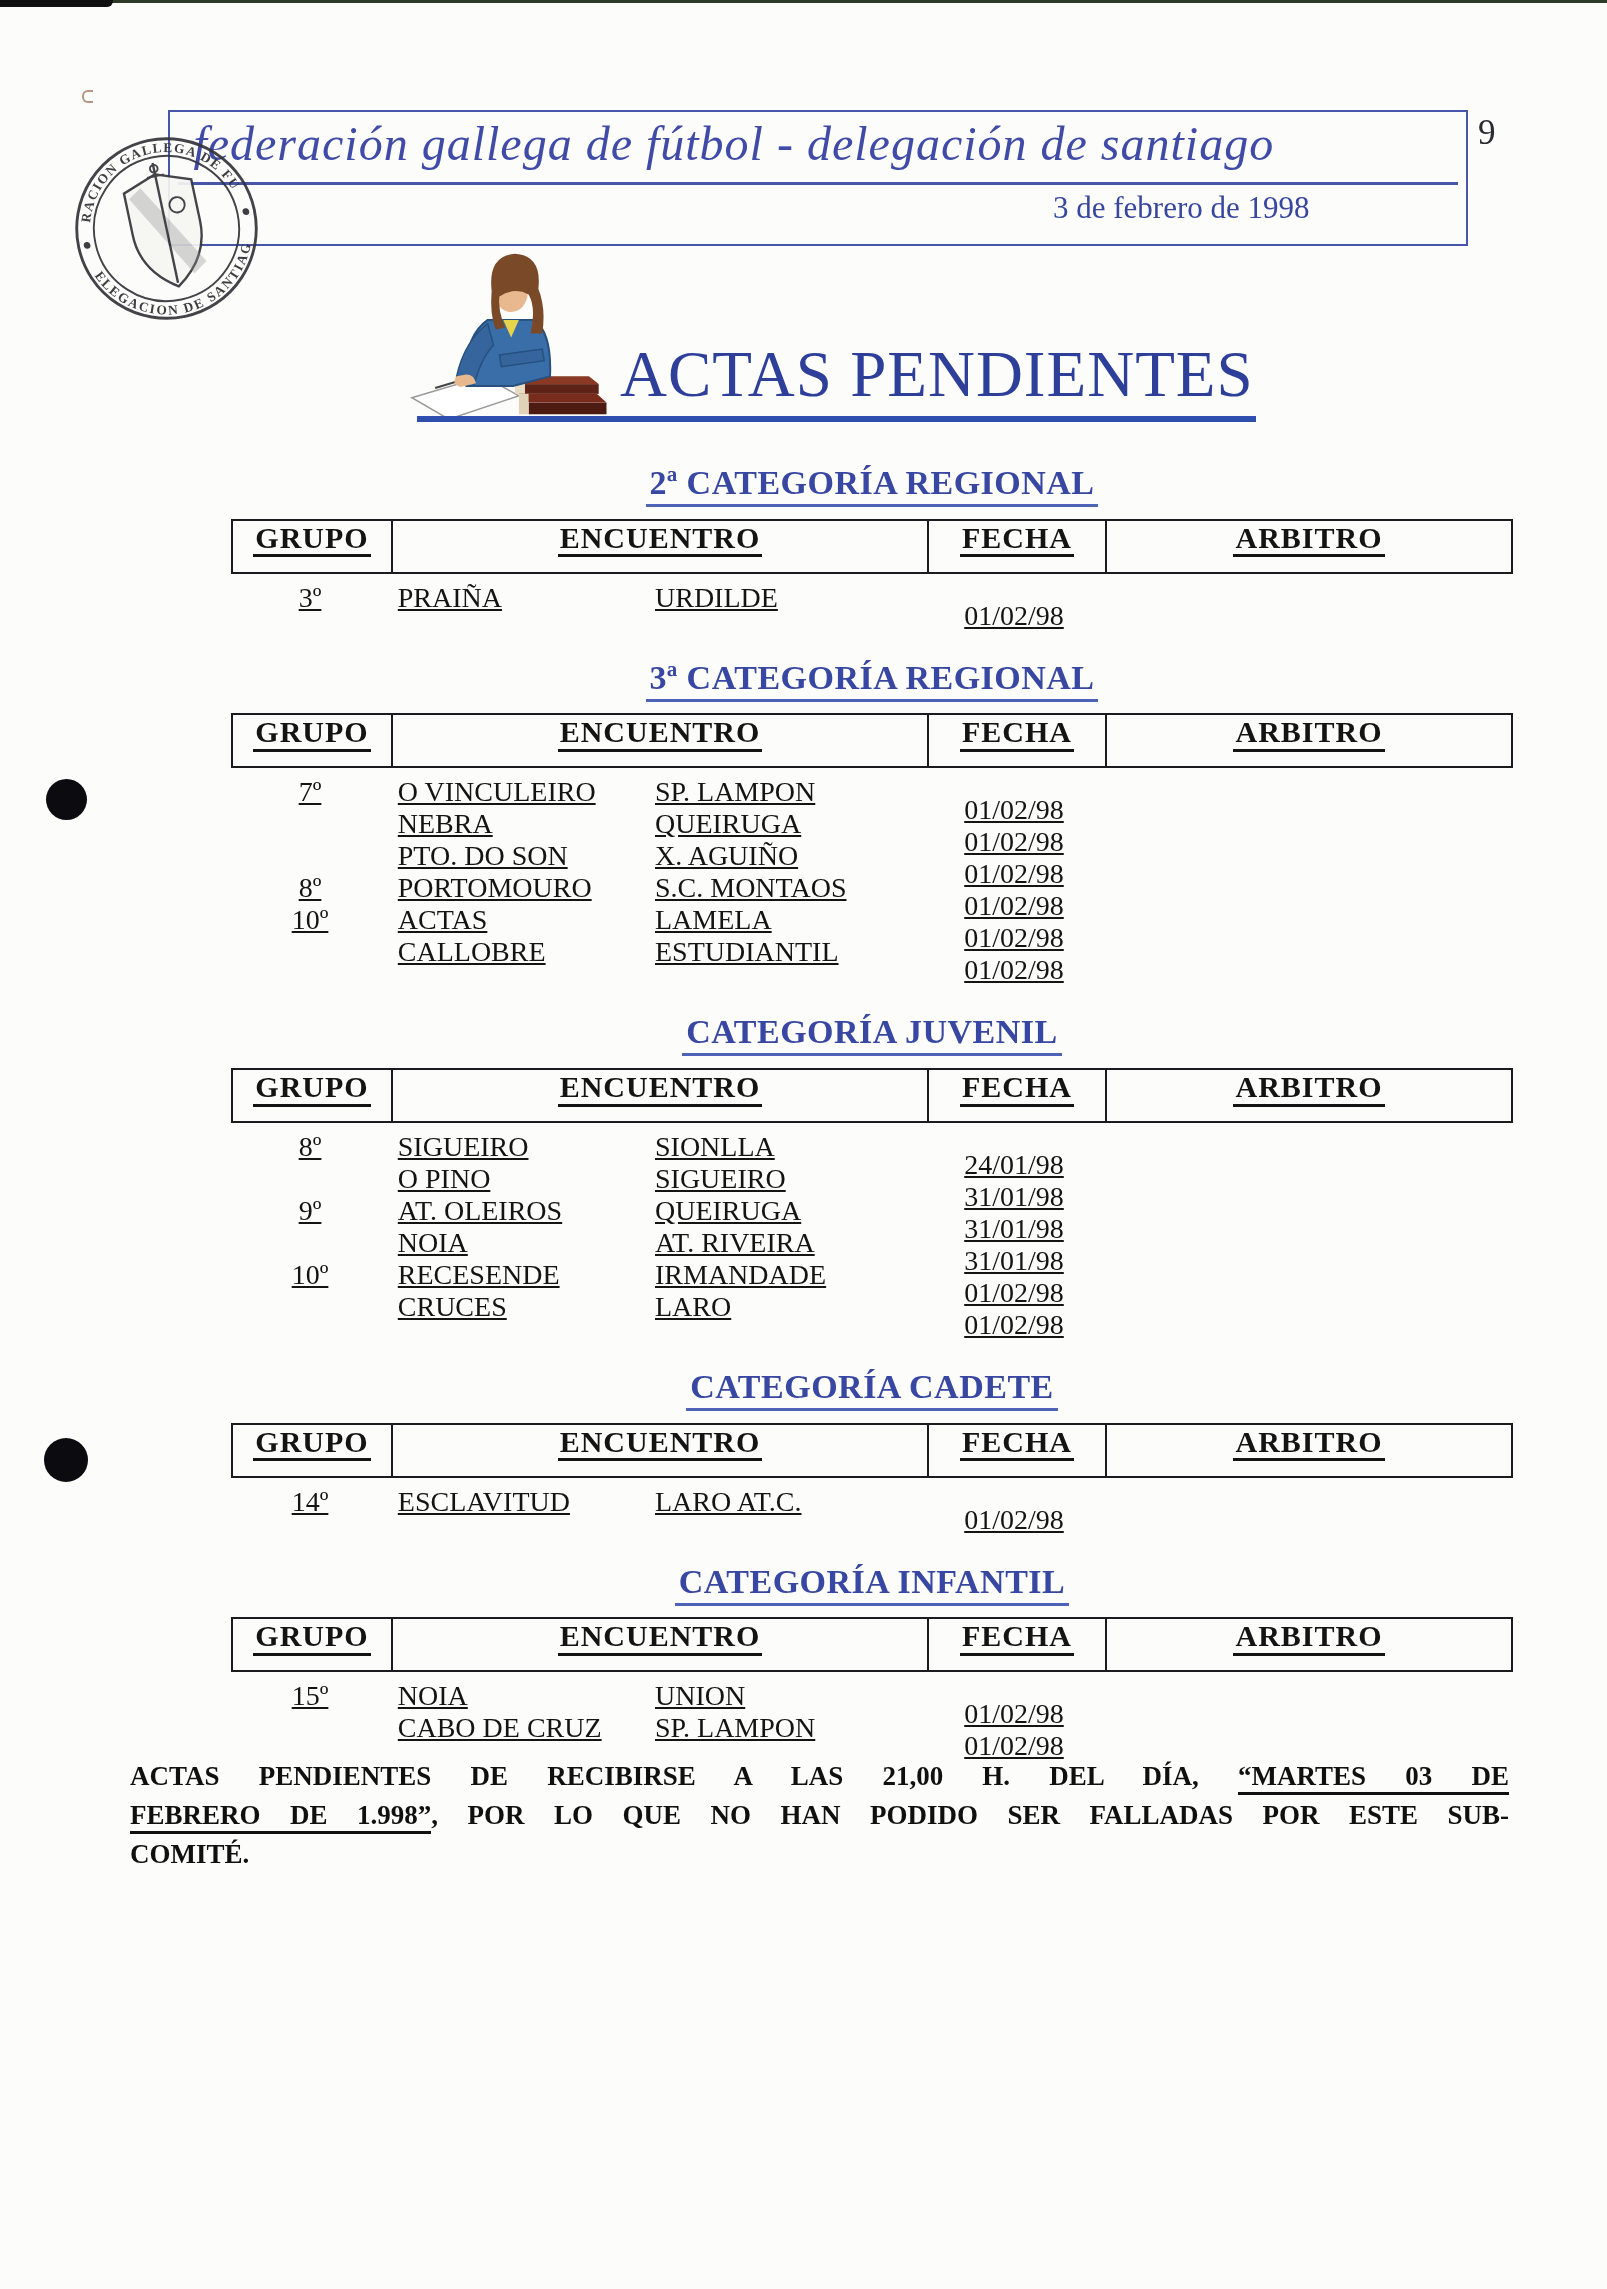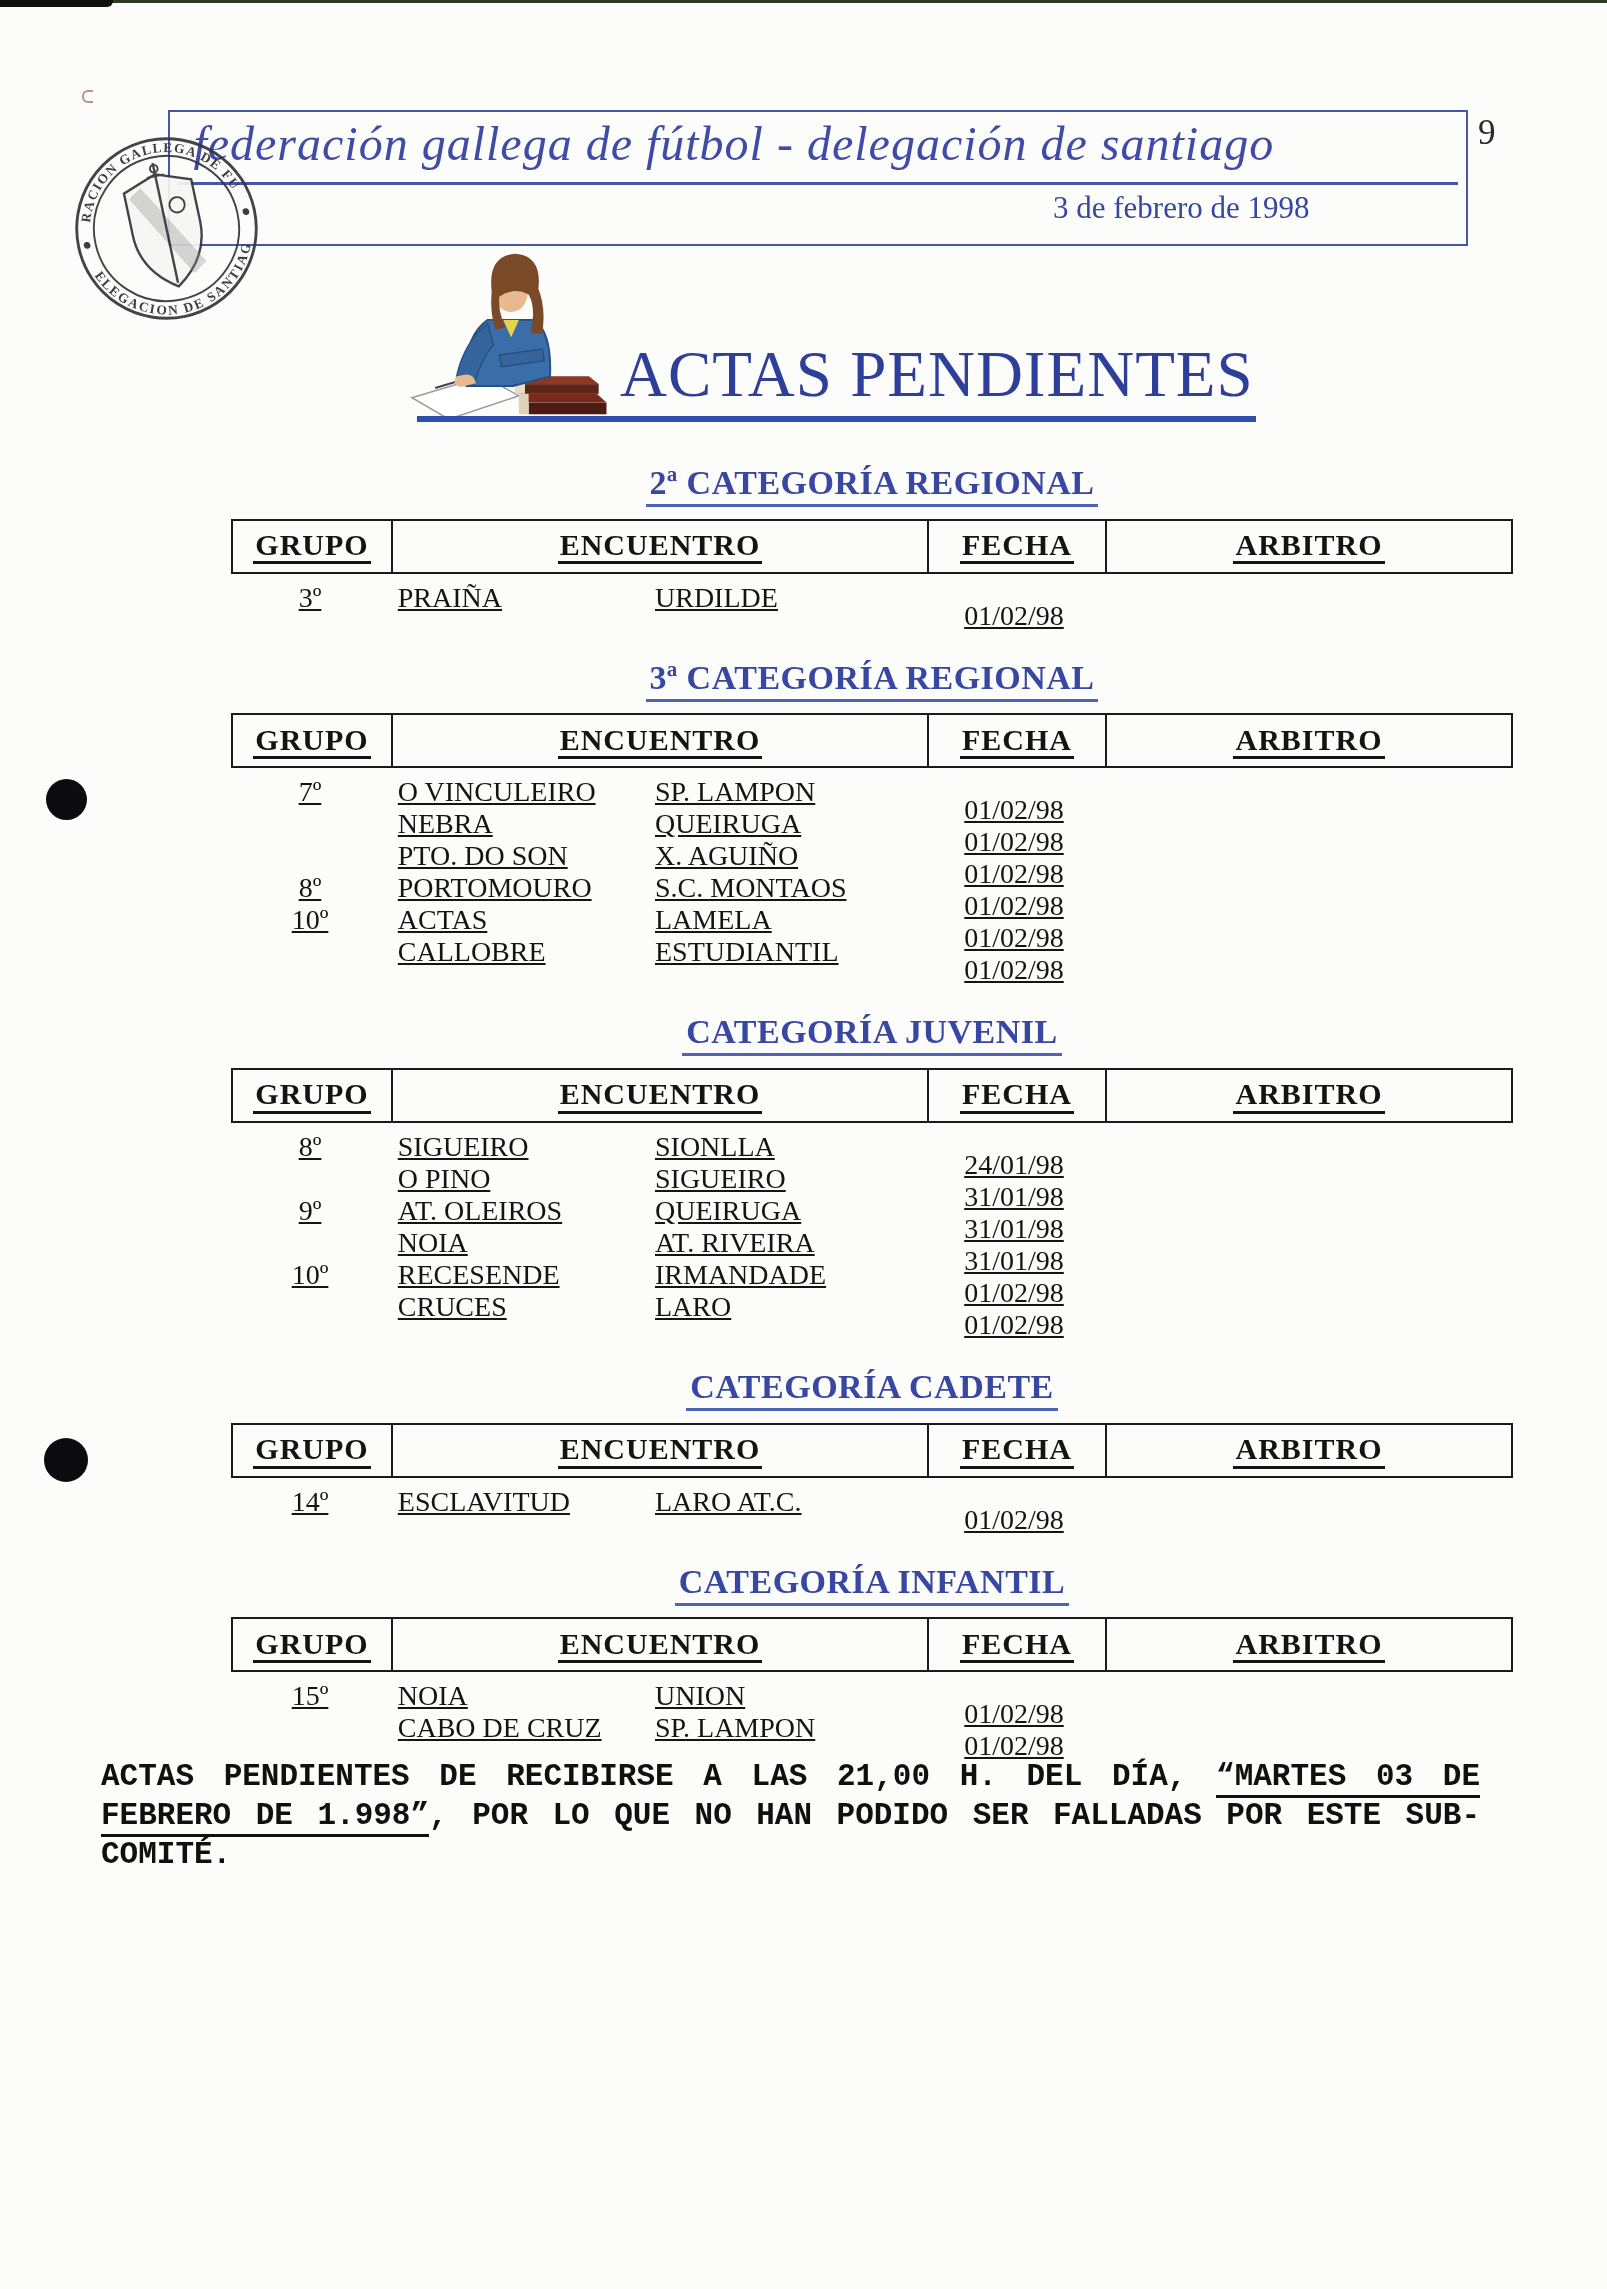--- a/index.html
+++ b/index.html
@@ -44,33 +44,33 @@
   
   .sections { position:absolute; left:231px; top:464px; width:1282px; }
   .section { margin-bottom:45px; }
   .sec-title { display:flex; justify-content:center; font-size:34px; font-weight:bold; color:#3747a2; letter-spacing:0.5px; margin-bottom:11.7px; }
   .sec-title-inner { border-bottom:3.9px solid #4c63b8; padding:0 3.9px 2px 3.9px; }
 
   .tbl-head {
     display:grid; grid-template-columns:158px 536px 178px 1fr;
     border:2.9px solid #1b1b1f; height:55px; align-items:center;
   }
-  .th { display:flex; justify-content:center; align-items:center; height:100%; }
+  .th { display:flex; justify-content:center; align-items:flex-start; height:100%; }
   .th + .th { border-left:2px solid #1b1b1f; }
   .th-label { font-size:30px; font-weight:bold; letter-spacing:1px; border-bottom:3.9px solid #141414; line-height:1.12; padding:0 2px; }
 
   .tbl-body { padding-top:8px;text-decoration:underline; }
   .tr { display:grid; grid-template-columns:158px 266px 270px 178px 1fr; height:32px; line-height:32px; font-size:28px; }
   .td { overflow:visible; white-space:nowrap; }
   .td-grupo { text-align:center; }
   .td-home  { padding-left:8.8px; }
   .td-fecha { text-align:center;margin-top:18px; }
 
   
-  .footer { position:absolute; left:101px; top:1757px; width:1379px; font-size:31px; font-weight:bold; color:#101010;font-family:Liberation Mono, monospace; }
+  .footer { position:absolute; left:130px; top:1757px; width:1379px; font-size:27px; font-weight:bold; color:#101010; }
   .footer-line { text-align:justify; text-align-last:justify; line-height:39px; }
   .footer-line.last { text-align:left; text-align-last:left; }
   .u-seg { border-bottom:3.9px solid #101010; padding-bottom:1px; }
 </style>
 </head>
 <body>
 
 <div class="page">
 
   <div class="scan-topline"></div>

